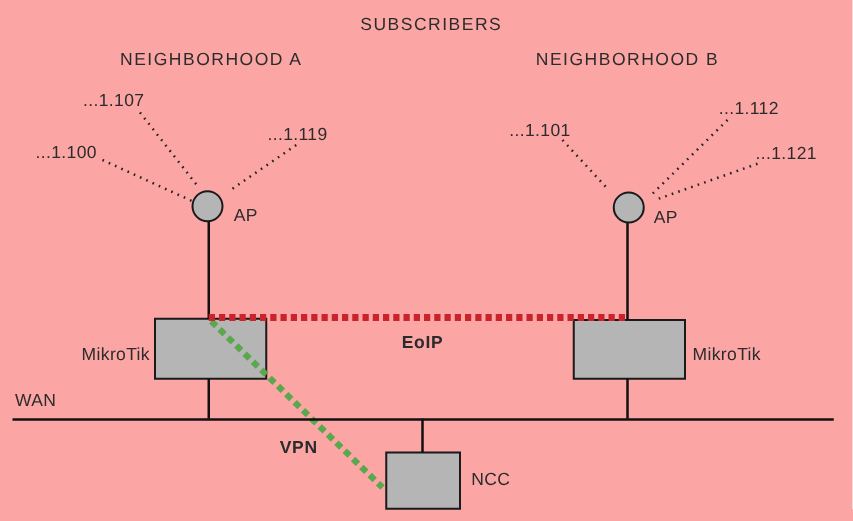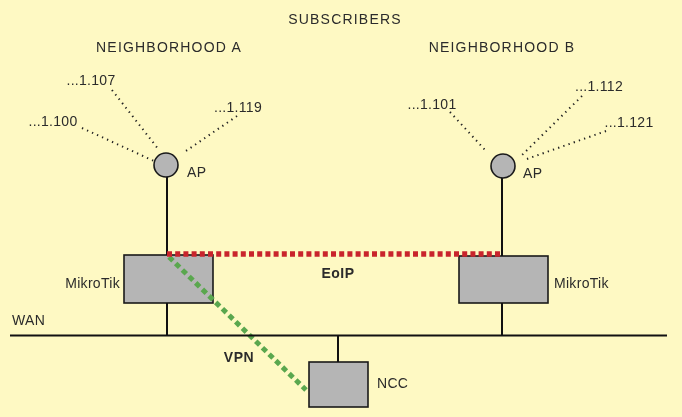--- a/index.html
+++ b/index.html
@@ -4,21 +4,21 @@
 <style>
   html, body {
     margin: 0;
     padding: 0;
     background: #ffffff;
   }
   .canvas {
     position: relative;
     width: 682px;
     height: 417px;
-    background: #fef9c3;
+    background: #fca5a5;
     overflow: hidden;
     font-family: "Liberation Sans", sans-serif;
   }
   svg text {
     font-family: "Liberation Sans", sans-serif;
     font-size: 14px;
     fill: #2b2b2b;
     letter-spacing: 0.3px;
   }
   svg text.header {

